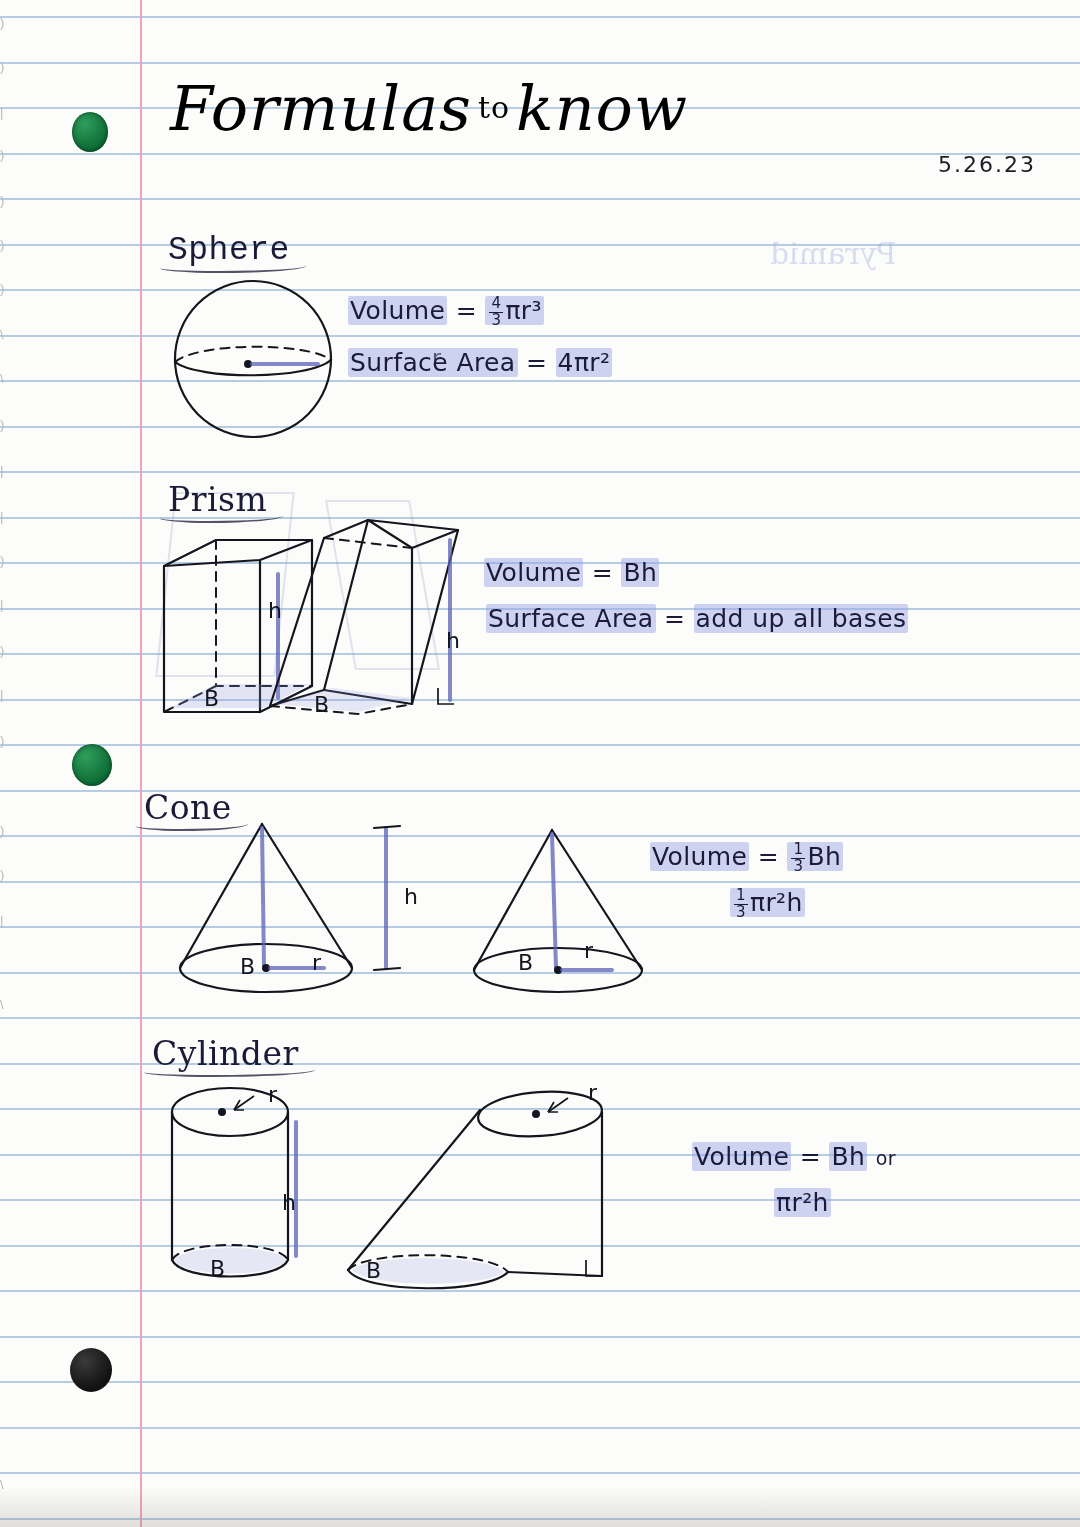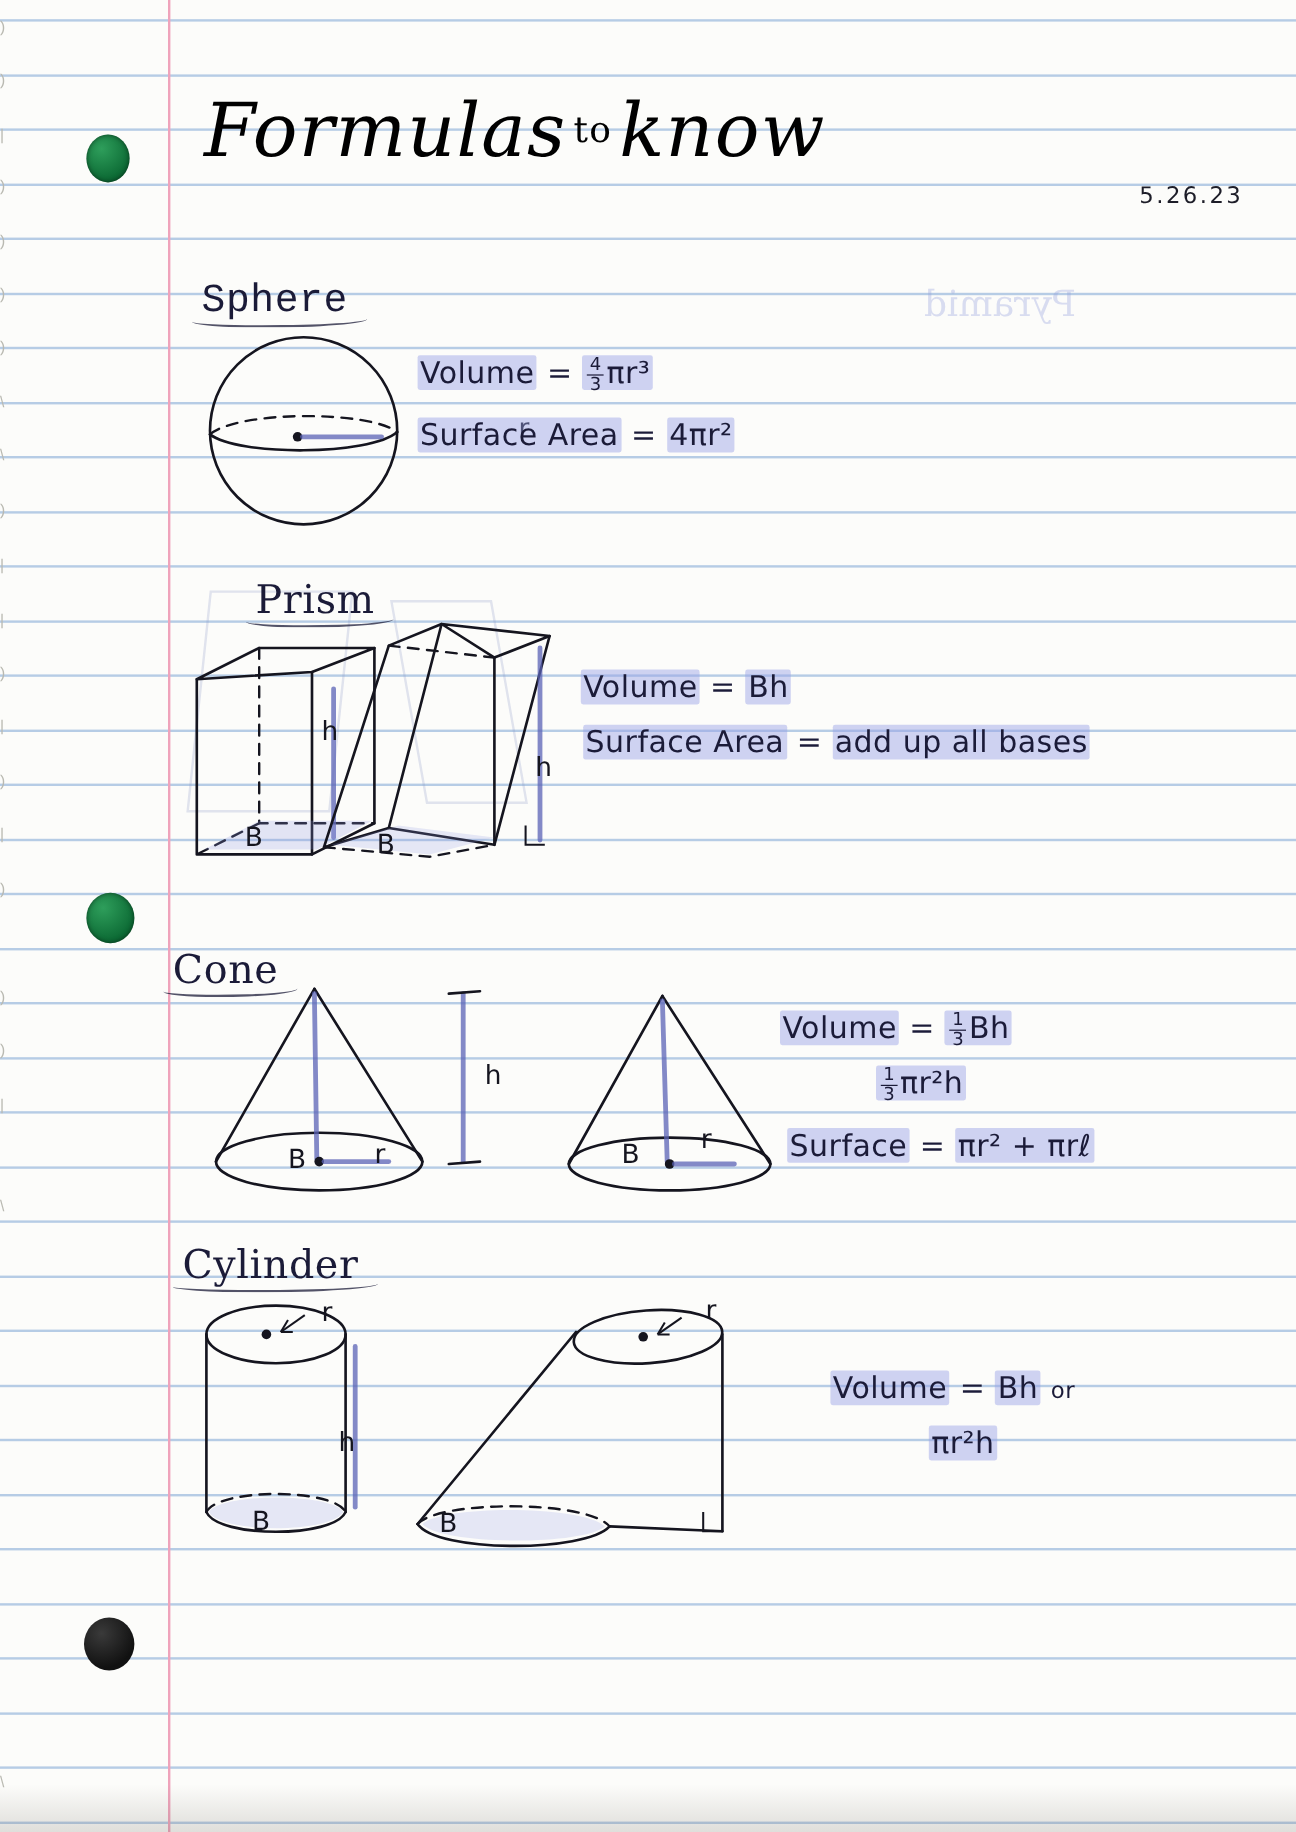--- a/index.html
+++ b/index.html
@@ -54,21 +54,21 @@
     letter-spacing: 1px;
     white-space: nowrap;
   }
   #title .small {
     font-size: 30px; font-style: normal; padding: 0 6px;
     vertical-align: 12px;
   }
   #date {
     position: absolute; right: 44px; top: 152px;
     font-family: "DejaVu Sans", sans-serif;
-    font-size: 19px; letter-spacing: 2px; color: #1d1d28;
+    font-size: 22px; letter-spacing: 2px; color: #1d1d28;
   }
 
   .section-head {
     position: absolute;
     font-family: "DejaVu Serif", serif;
     font-size: 33px; color: #1b1b38;
     letter-spacing: .5px;
   }
   .section-head::after {
     
@@ -222,21 +222,21 @@
     <span>=</span>
     <span class="hl"><span class="frac"><span class="num">4</span><span class="den">3</span></span><span>πr³</span></span>
   </div>
 
   <div class="formula" style="left:348px; top:348px;text-align:center;">
     <span class="hl">Surface Area</span>
     <span>=</span>
     <span class="hl">4πr²</span>
   </div>
 
-  <div class="section-head" style="left:168px; top:480px;margin-left:45px;">Prism</div>
+  <div class="section-head" style="left:168px; top:480px;">Prism</div>
 
   <svg style="left:160px; top:516px;" width="300" height="210" viewBox="0 0 300 210">
 
     <path class="ink" d="M4 50 L4 196 L100 196 L100 44"></path>
     <path class="ink" d="M4 50 L56 24 L152 24 L100 44 Z"></path>
     <path class="ink" d="M152 24 L152 170 L100 196"></path>
     <path class="dash" d="M56 24 L56 170 L152 170"></path>
     <path class="dash" d="M56 170 L4 196"></path>
     <line class="blueink" x1="118" y1="58" x2="118" y2="182"></line>
     <path class="bluefill" d="M10 192 L56 168 L150 168 L104 192 Z" opacity=".5"></path>
@@ -303,25 +303,20 @@
   <div class="lbl" style="left:518px; top:950px;">B</div>
   <div class="lbl" style="left:584px; top:938px;">r</div>
 
   <div class="formula" style="left:650px; top:842px;">
     <span class="hl">Volume</span>
     <span>=</span>
     <span class="hl"><span class="frac"><span class="num">1</span><span class="den">3</span></span><span>Bh</span></span>
   </div>
   <div class="formula" style="left:730px; top:888px;">
     <span class="hl"><span class="frac"><span class="num">1</span><span class="den">3</span></span><span>πr²h</span></span>
-  </div>
-  <div class="formula" style="left:656px; top:940px;">
-    <span class="hl">Surface</span>
-    <span>=</span>
-    <span class="hl">πr² + πrℓ</span>
   </div>
 
   <div class="section-head" style="left:152px; top:1034px;">Cylinder</div>
 
   <svg style="left:168px; top:1078px;" width="140" height="220" viewBox="0 0 140 220">
     <ellipse class="ink" cx="62" cy="34" rx="58" ry="24"></ellipse>
     <path class="ink" d="M4 34 L4 182"></path>
     <path class="ink" d="M120 34 L120 182"></path>
     <path class="ink" d="M4 182 C14 204 110 204 120 182"></path>
     <path class="dash" d="M4 182 C14 162 110 162 120 182"></path>

